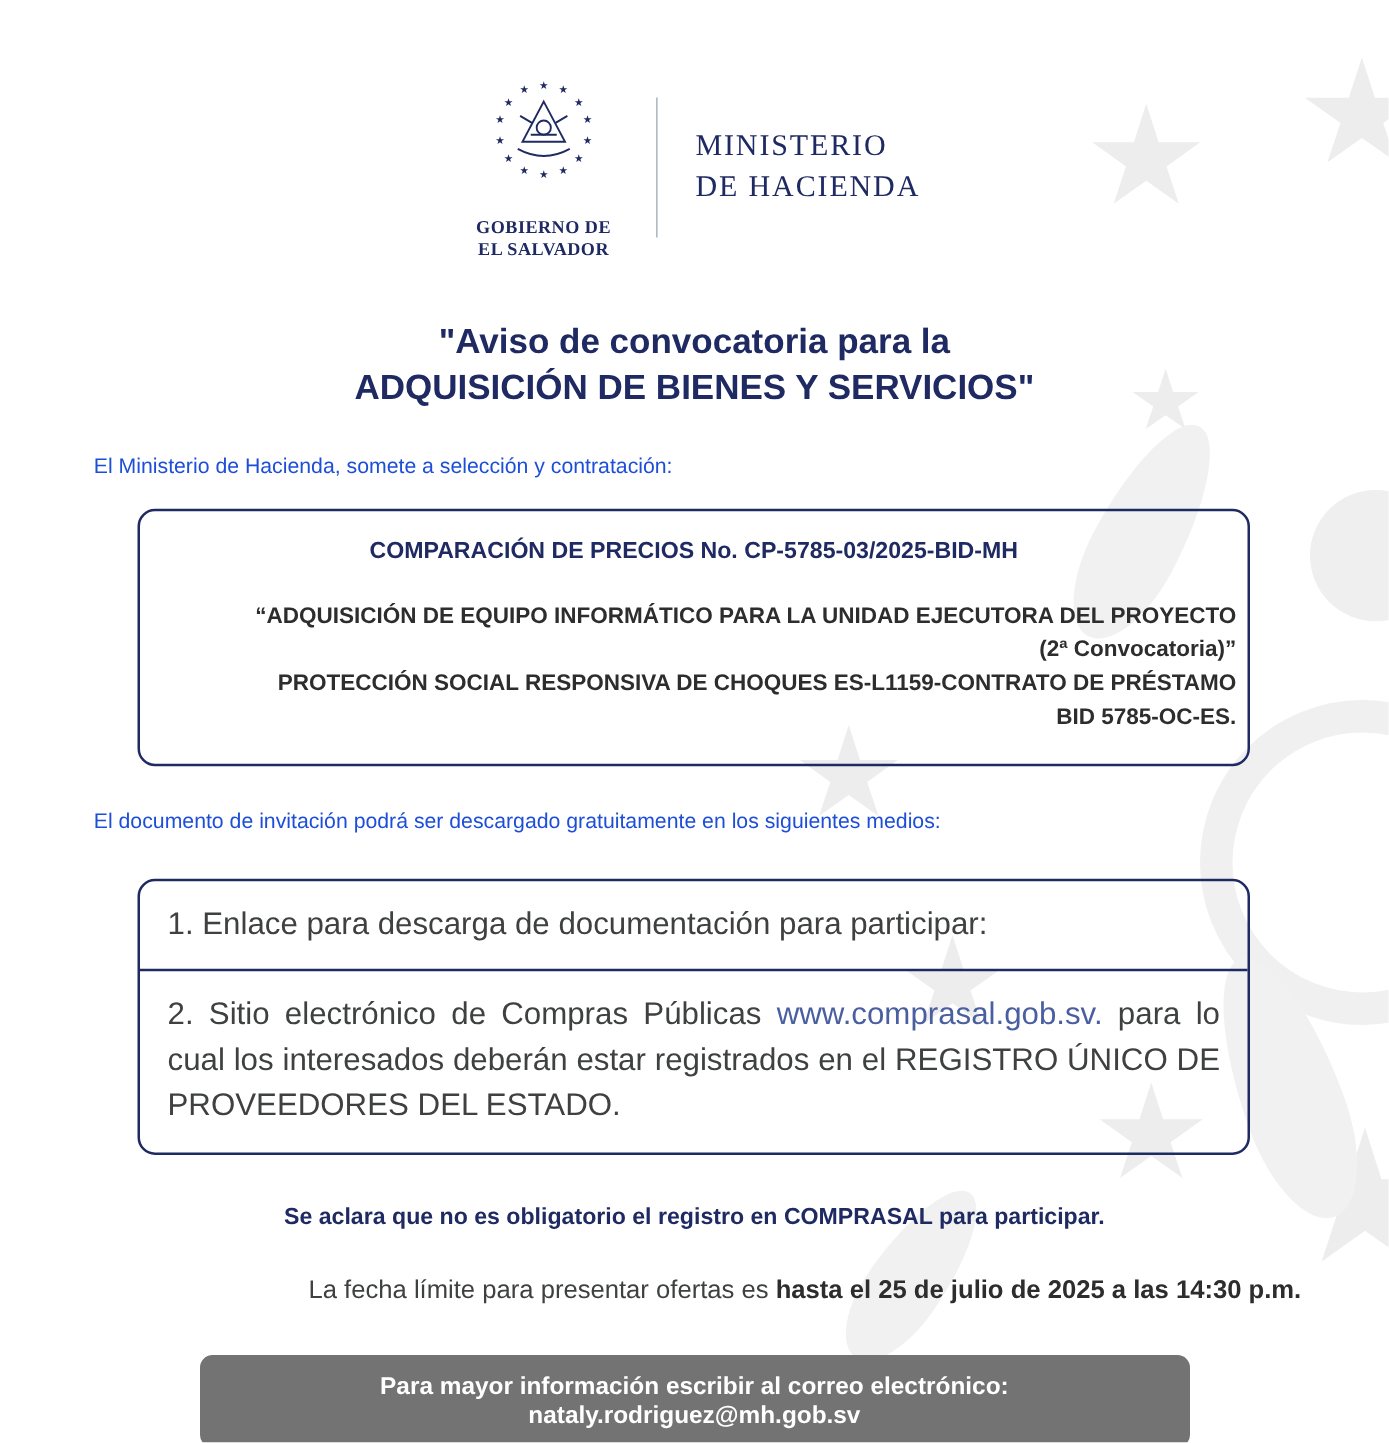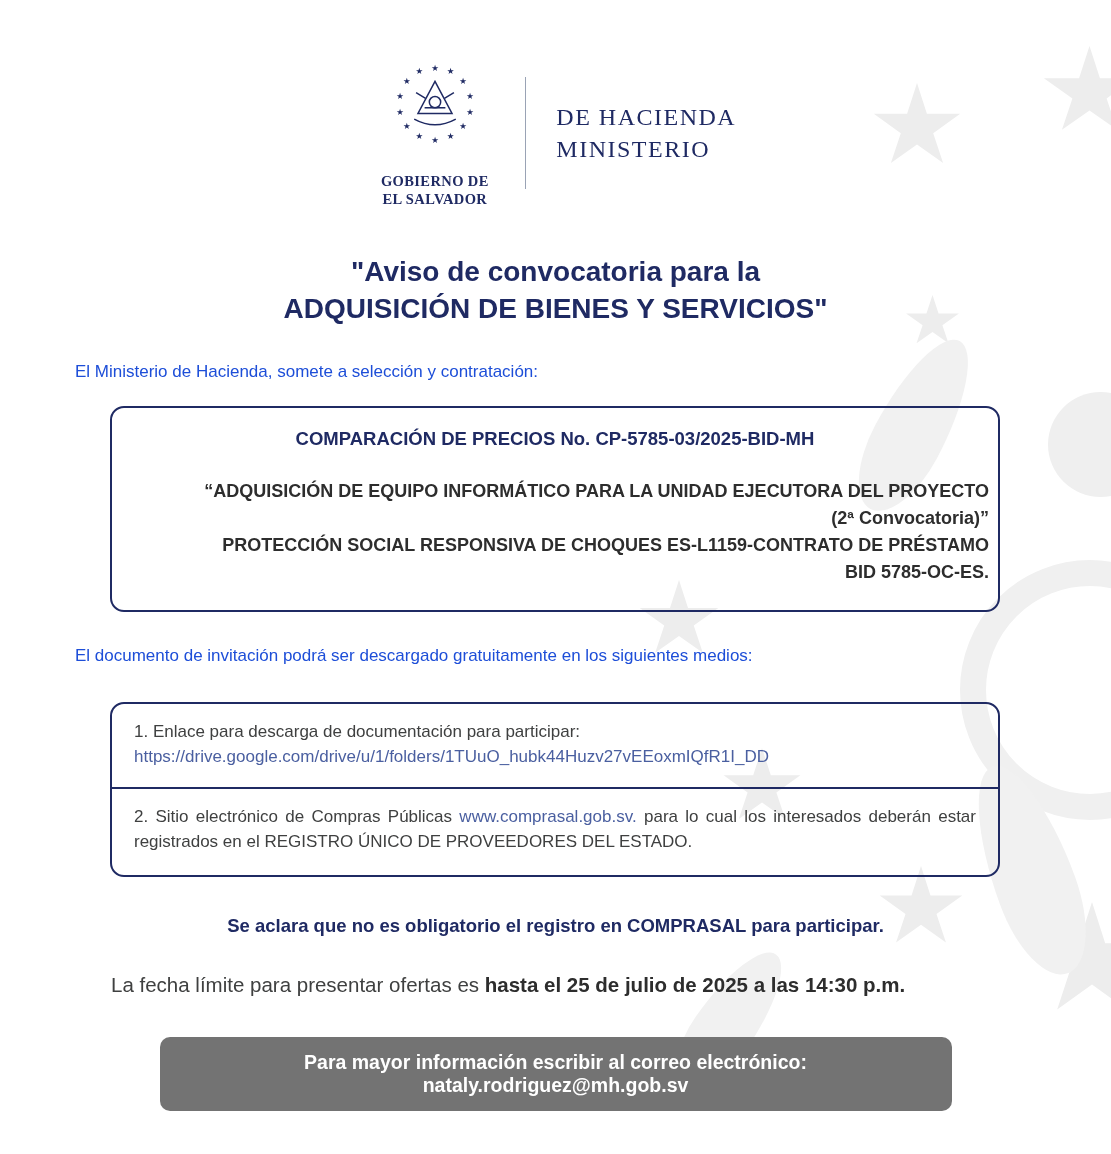--- a/index.html
+++ b/index.html
@@ -35,28 +35,28 @@
   
   .para { margin:34px 70px 0 75px; font-size:17px; color:#1d4ed8; }
 
   
   .box { margin-left:110px; width:890px; border:2px solid #1f2a63; border-radius:14px; }
   .box1 { margin-top:24px; text-align:center; padding:20px 9px 24px; }
   .box1-ref { color:#1f2a63; font-weight:bold; font-size:18.5px; }
   .box1-body { margin-top:28px; color:#2d2d2d; font-weight:bold; font-size:18px; line-height:1.5;text-align:right; }
 
   
-  .box2 { margin-top:36px; font-size:17px; }
+  .box2 { margin-top:36px; font-size:25px; }
   .box2-row1 { padding:16px 22px 18px; border-bottom:2px solid #1f2a63; line-height:1.45; }
   .box2-row2 { padding:16px 22px 20px; text-align:justify; line-height:1.45; }
   .link { color:#4a5fa0; text-decoration:none; }
 
   
   .clarify { margin-top:38px; text-align:center; color:#1f2a63; font-weight:bold; font-size:18.5px; }
-  .deadline { margin:36px 70px 0 111px; font-size:20.5px; }
+  .deadline { margin:36px 70px 0 84px; font-size:20.5px;text-align:right; }
   .deadline b { color:#2d2d2d; }
 
   
   .banner { margin:40px auto 0; width:792px; background:#737373; color:#ffffff;
             font-weight:bold; font-size:19.5px; text-align:center; padding:14px 10px;
             border-radius:10px; }
 
   .logo-svg text { font-size:9px; fill:#1f2a63; }
   .logo-svg .ln { stroke:#1f2a63; fill:none; stroke-width:1.6; }
 </style>
@@ -105,22 +105,22 @@
           <path class="ln" d="M35 36 l10 6 M75 36 l-10 6"></path>
           <path class="ln" d="M33 64 q22 12 44 0"></path>
         </svg>
         <div class="logo-caption">
           <div>GOBIERNO DE</div>
           <div>EL SALVADOR</div>
         </div>
       </div>
       <div class="header-divider"></div>
       <div class="ministry">
+        <div>MINISTERIO</div>
         <div>DE HACIENDA</div>
-        <div>MINISTERIO</div>
       </div>
     </div>
 
     <div class="title">
       <div>"Aviso de convocatoria para la</div>
       <div>ADQUISICIÓN DE BIENES Y SERVICIOS"</div>
     </div>
 
     <div class="para">El Ministerio de Hacienda, somete a selección y contratación:</div>
 
@@ -132,21 +132,20 @@
         <div>PROTECCIÓN SOCIAL RESPONSIVA DE CHOQUES ES-L1159-CONTRATO DE PRÉSTAMO</div>
         <div>BID 5785-OC-ES.</div>
       </div>
     </div>
 
     <div class="para">El documento de invitación podrá ser descargado gratuitamente en los siguientes medios:</div>
 
     <div class="box box2">
       <div class="box2-row1">
         <div>1. Enlace para descarga de documentación para participar:</div>
-        <a class="link" href="#">https://drive.google.com/drive/u/1/folders/1TUuO_hubk44Huzv27vEEoxmIQfR1I_DD</a>
       </div>
       <div class="box2-row2"><span>2. Sitio electrónico de Compras Públicas </span><a class="link" href="#">www.comprasal.gob.sv.</a><span> para lo cual los interesados deberán estar registrados en el REGISTRO ÚNICO DE PROVEEDORES DEL ESTADO.</span></div>
     </div>
 
     <div class="clarify">Se aclara que no es obligatorio el registro en COMPRASAL para participar.</div>
 
     <div class="deadline"><span>La fecha límite para presentar ofertas es </span><b>hasta el 25 de julio de 2025 a las 14:30 p.m.</b></div>
 
     <div class="banner">Para mayor información escribir al correo electrónico: nataly.rodriguez@mh.gob.sv</div>
 

